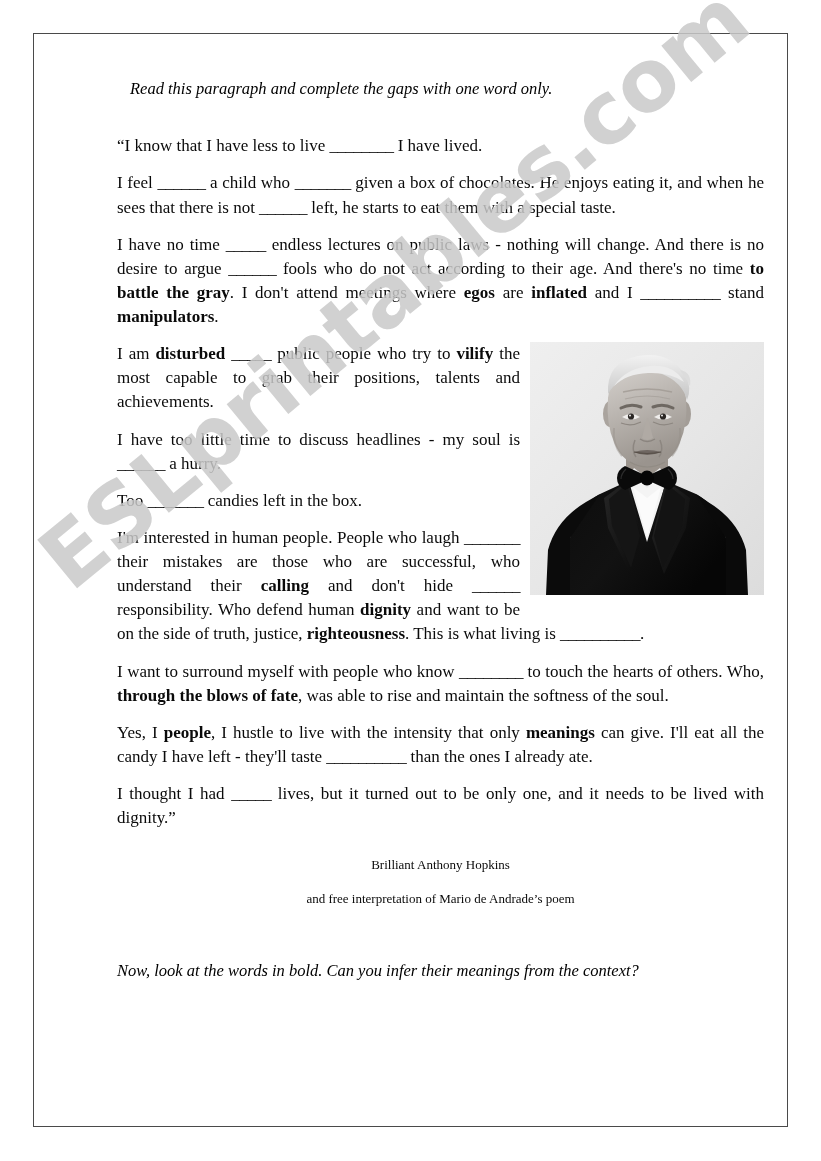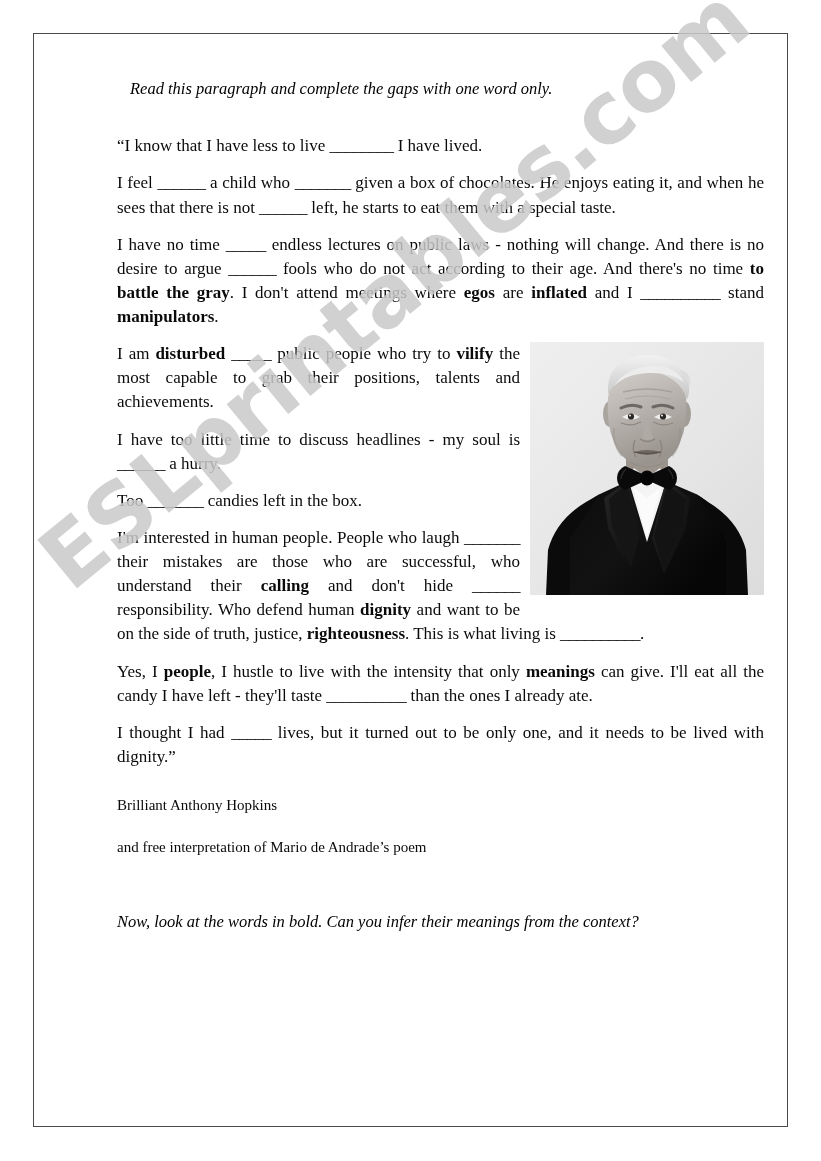--- a/index.html
+++ b/index.html
@@ -85,28 +85,28 @@
     font-size: 17px;
     line-height: 1.42;
     text-align: justify;
     margin: 0 0 13px 0;
     color: #0a0a0a;
   }
   .para b { font-weight: bold; }
   .blank { letter-spacing: -0.5px; }
 
   .attrib {
-    font-size: 15px;
+    font-size: 13px;
     line-height: 1.42;
-    text-align: left;
+    text-align: center;
     margin: 0;
     color: #0a0a0a;
   }
   #attrib-1 { margin-top: 26px; }
-  #attrib-2 { margin-top: 21px; }
+  #attrib-2 { margin-top: 15px; }
 
   #instruction-bottom {
     margin-top: 52px;
   }
 
   .spacer-1 { height: 34px; }
   .clearer { clear: both; height: 0; }
 </style>
 </head>
 <body>
@@ -244,20 +244,23 @@
   <p class="para">
     <span>Too </span><span class="blank">_______</span><span> candies left in the box.</span>
   </p>
 
   <p class="para">
     <span>I'm interested in human people. People who laugh </span><span class="blank">_______</span><span> their mistakes are those who are successful, who understand their </span><b>calling</b><span> and don't hide </span><span class="blank">______</span><span> responsibility. Who defend human </span><b>dignity</b><span> and want to be on the side of truth, justice, </span><b>righteousness</b><span>. This is what living is </span><span class="blank">__________</span><span>.</span>
   </p>
 
   <div class="clearer"></div>
 
+  <p class="para">
+    <span>I want to surround myself with people who know  </span><span class="blank">________</span><span> to touch the hearts of others. Who, </span><b>through the blows of fate</b><span>, was able to rise and maintain the softness of the soul.</span>
+  </p>
 
   <p class="para">
     <span>Yes, I </span><b>people</b><span>, I hustle to live with the intensity that only </span><b>meanings</b><span> can give. I'll eat all the candy I have left - they'll taste </span><span class="blank">__________</span><span> than the ones I already ate.</span>
   </p>
 
 
   <p class="para">
     <span>I thought I had </span><span class="blank">_____</span><span> lives, but it turned out to be only one, and it needs to be lived with dignity.”</span>
   </p>
 

